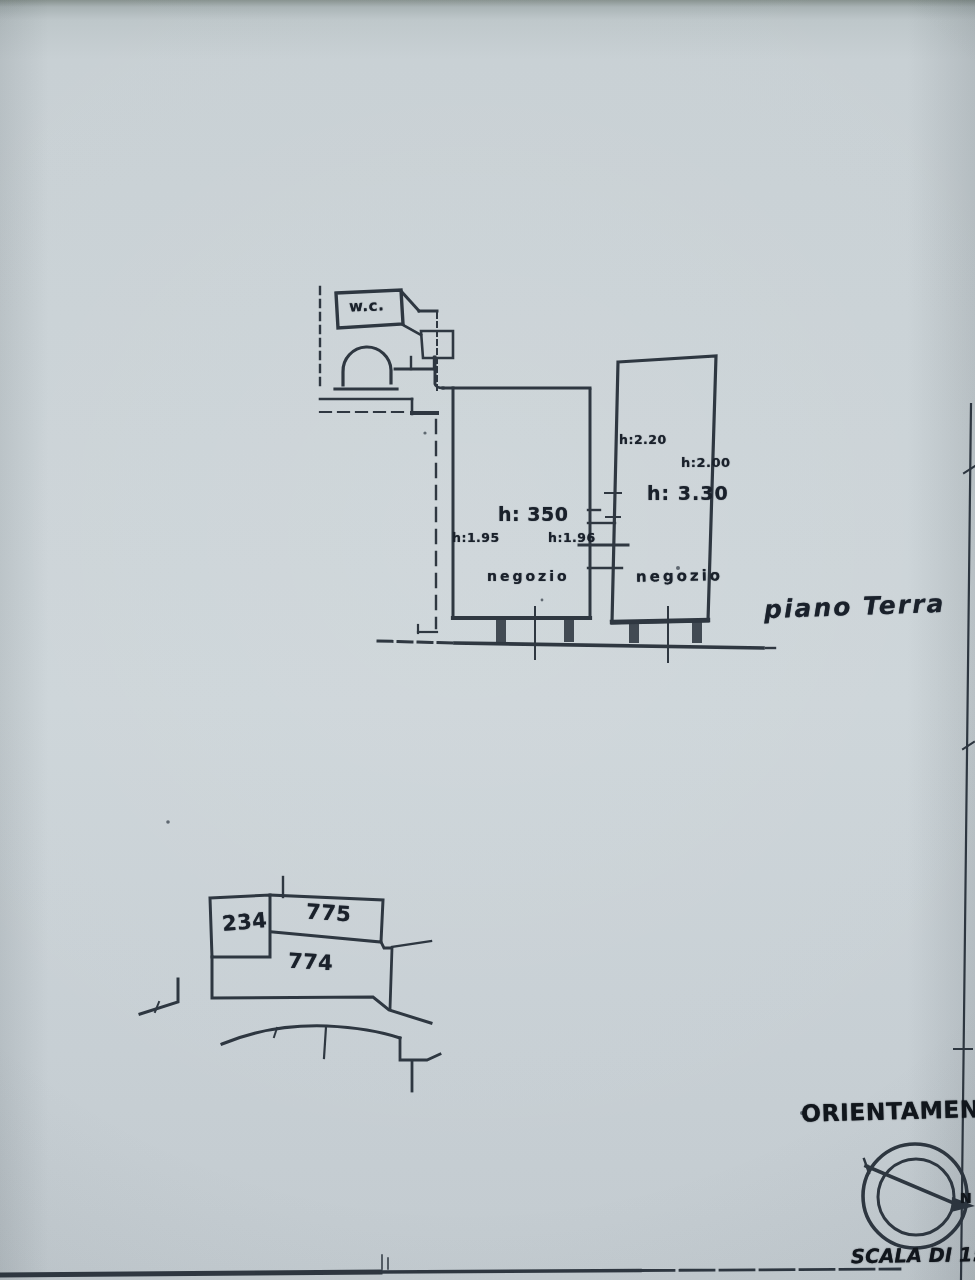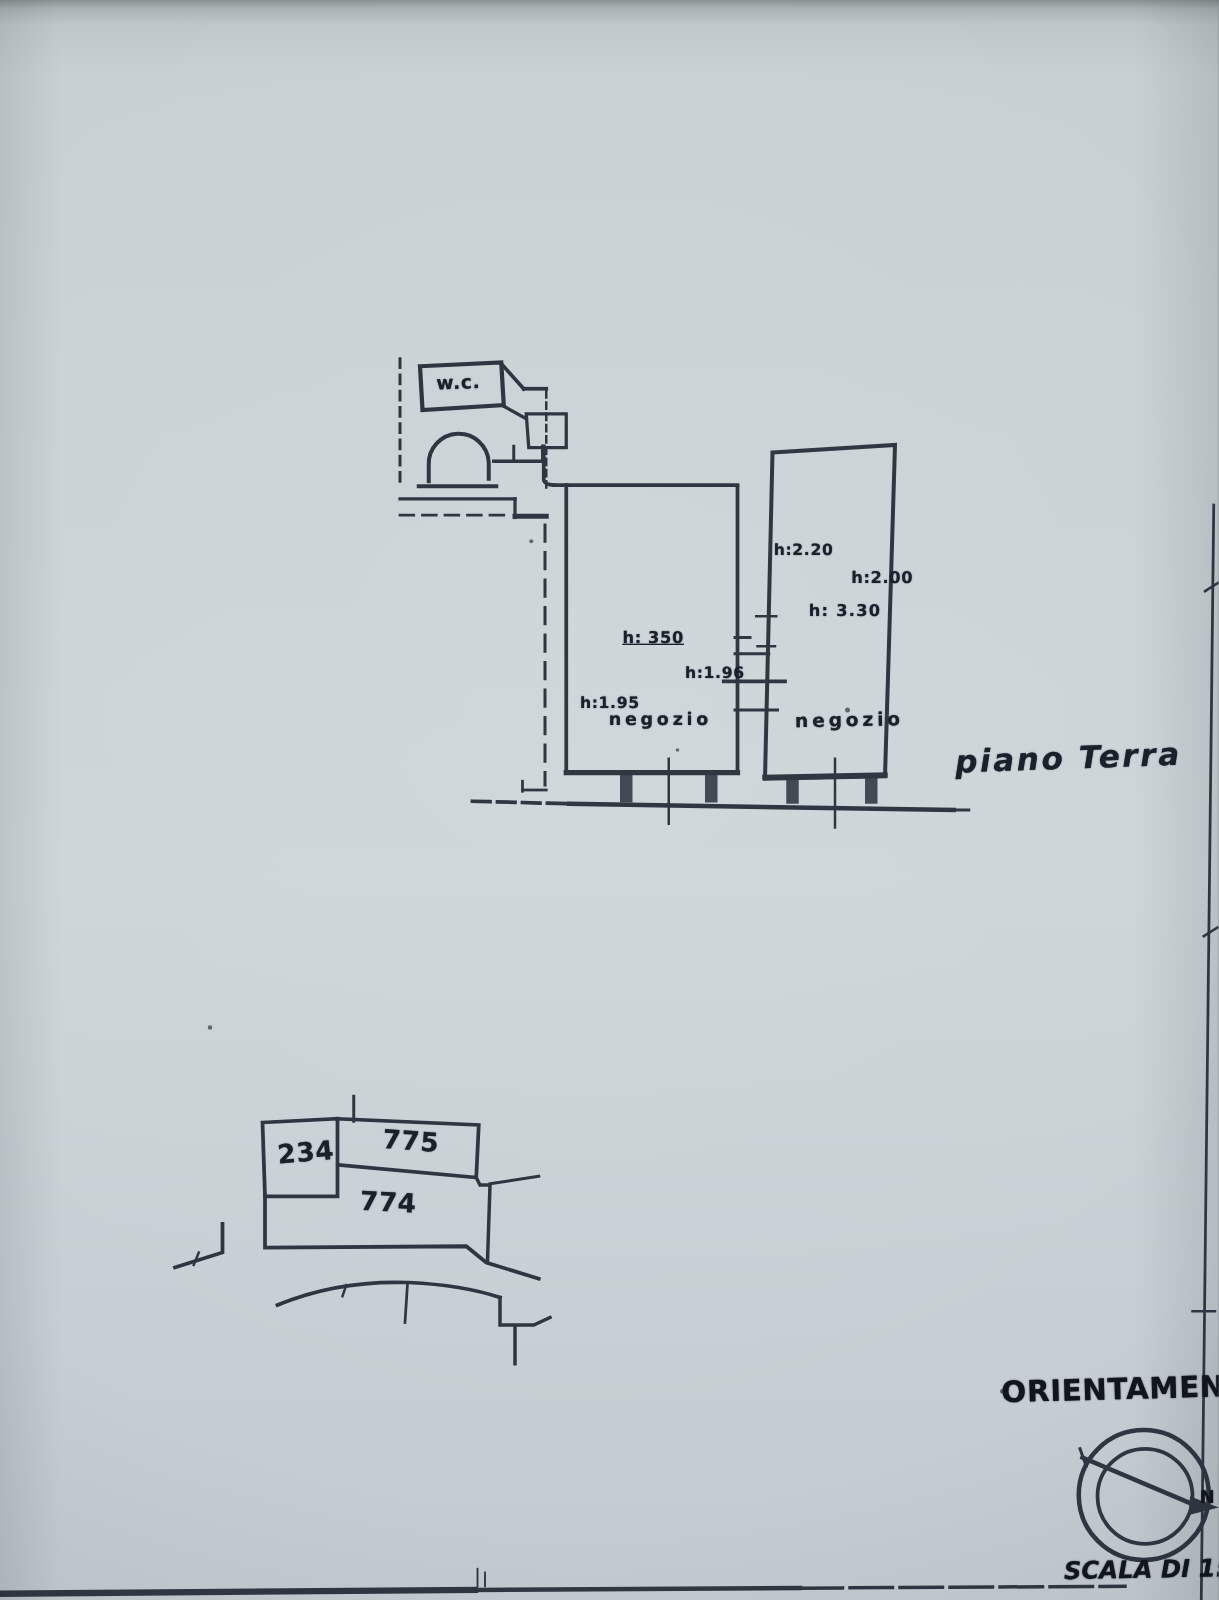--- a/index.html
+++ b/index.html
@@ -145,33 +145,33 @@
         <circle cx="425" cy="433" r="1.6"></circle>
         <circle cx="168" cy="822" r="1.8"></circle>
         <circle cx="802" cy="1113" r="2"></circle>
         <circle cx="542" cy="600" r="1.4"></circle>
       </g>
     </g>
   </svg>
 
   <span class="lbl hand" style="left:349px;top:297px;font-size:15px;transform:rotate(-2deg);">w.c.</span>
 
-  <span class="lbl hand" style="left:498px;top:503px;font-size:13px;text-decoration:underline;">h: 350</span>
+  <span class="lbl hand" style="left:498px;top:503px;font-size:19px;">h: 350</span>
 
-  <span class="lbl hand" style="left:464px;top:530px;font-size:12.5px;margin-top:24px;">h:1.95</span>
+  <span class="lbl hand" style="left:452px;top:530px;font-size:12.5px;">h:1.95</span>
 
   <span class="lbl hand" style="left:548px;top:530px;font-size:12.5px;">h:1.96</span>
 
   <span class="lbl neg" style="left:487px;top:568px;font-size:14px;">negozio</span>
 
   <span class="lbl hand" style="left:619px;top:432px;font-size:12.5px;">h:2.20</span>
 
   <span class="lbl hand" style="left:681px;top:455px;font-size:13px;font-weight:700;">h:2.00</span>
 
-  <span class="lbl hand" style="left:647px;top:482px;font-size:13px;letter-spacing:1px;text-align:center;">h: 3.30</span>
+  <span class="lbl hand" style="left:647px;top:482px;font-size:19px;letter-spacing:1px;text-align:center;">h: 3.30</span>
 
   <span class="lbl neg" style="left:636px;top:567px;font-size:15px;transform:rotate(-1deg);">negozio</span>
 
   <span class="lbl script" style="left:764px;top:592px;font-size:25px;transform:rotate(-2deg);">piano Terra</span>
 
   <span class="lbl hand" style="left:222px;top:910px;font-size:21px;transform:rotate(-5deg);">234</span>
 
   <span class="lbl hand" style="left:306px;top:901px;font-size:21px;transform:rotate(4deg);">775</span>
 
   <span class="lbl hand" style="left:288px;top:950px;font-size:21px;transform:rotate(3deg);">774</span>

